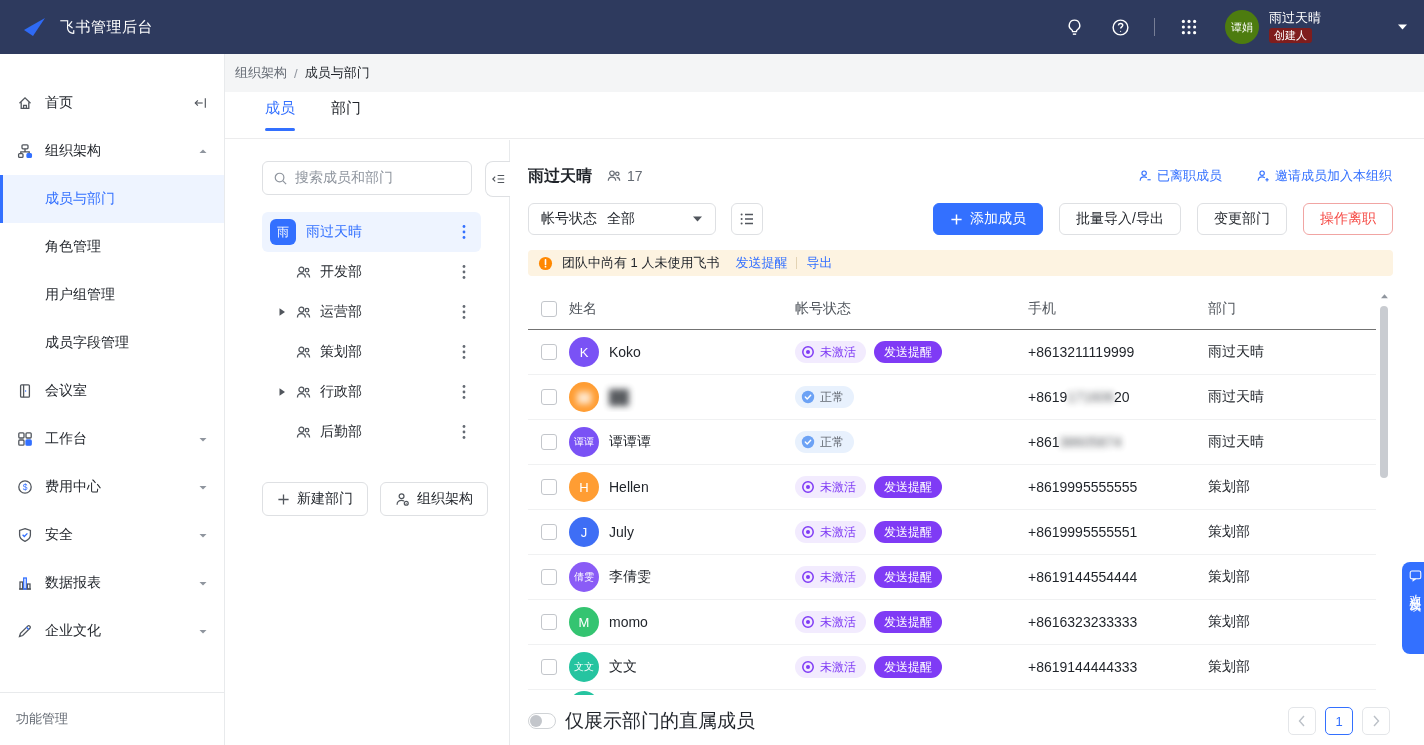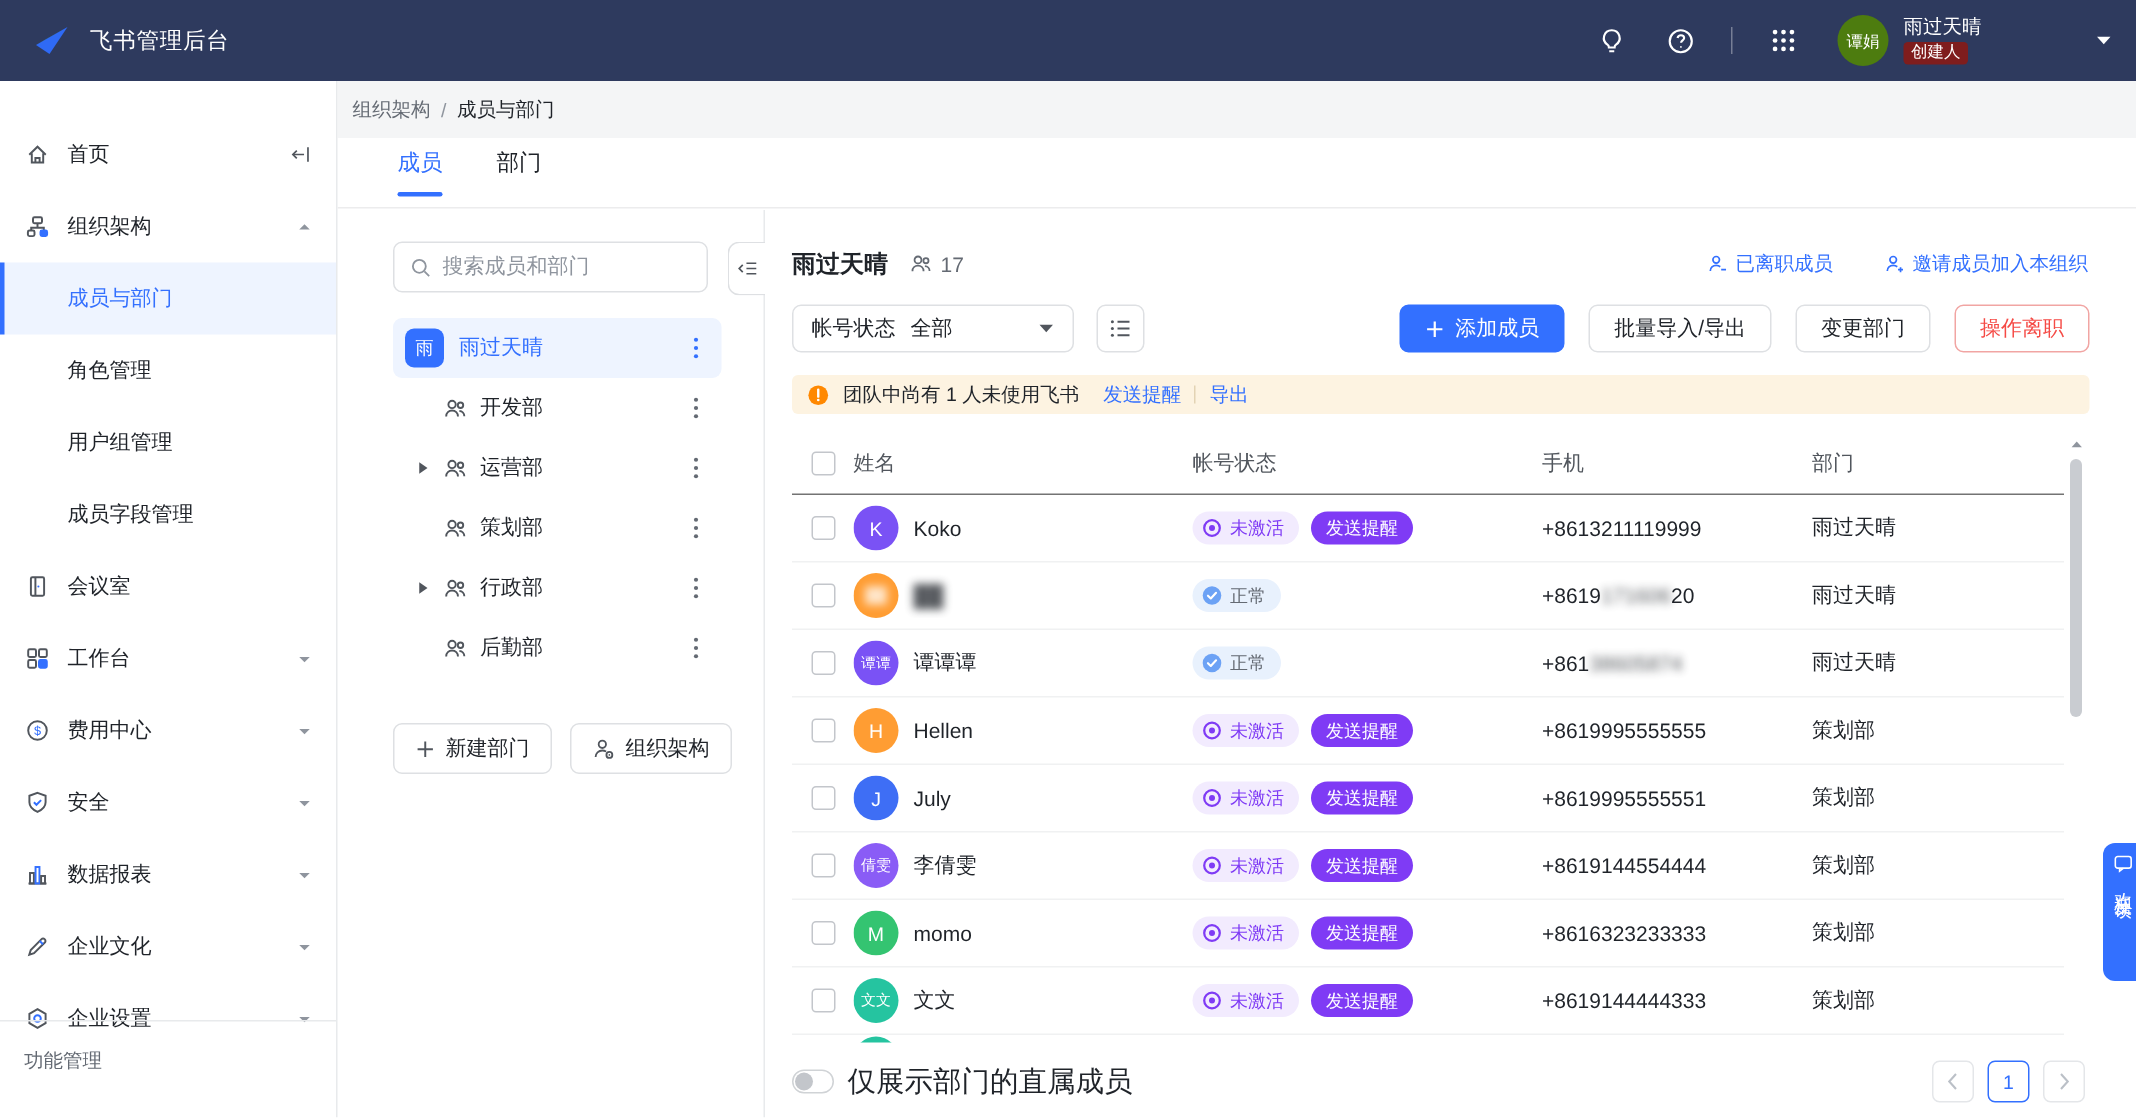--- a/index.html
+++ b/index.html
@@ -23,21 +23,21 @@
   
   .sidebar { position:absolute; top:54px; left:0; width:225px; bottom:0; background:#fff; border-right:1px solid #e8eaec; z-index:20; }
   .side-list { padding-top:25px; }
   .side-item { height:48px; display:flex; align-items:center; padding:0 16px 0 17px; font-size:14px; color:#1f2329; cursor:pointer; position:relative; }
   .side-icon { width:16px; height:16px; margin-right:12px; color:#51565d; flex:none; }
   .side-caret { margin-left:auto; color:#8f959e; }
   .side-collapse { margin-left:auto; color:#51565d; cursor:pointer; }
   .side-sub { height:48px; display:flex; align-items:center; padding-left:45px; font-size:14px; color:#1f2329; cursor:pointer; position:relative; }
   .side-sub.active { background:#eef4ff; color:#3370ff; }
   .side-sub.active::before { content:""; position:absolute; left:0; top:0; bottom:0; width:3px; background:#3370ff; }
-  .sidebar-footer { position:absolute; bottom:12px; left:0; right:0; border-top:1px solid #e8eaec; padding:17px 16px; color:#646a73; font-size:13px; cursor:pointer; }
+  .sidebar-footer { position:absolute; bottom:0; left:0; right:0; border-top:1px solid #e8eaec; padding:17px 16px; color:#646a73; font-size:13px; cursor:pointer; }
 
   
   .page { position:absolute; top:54px; left:225px; right:0; bottom:0; background:#fff; }
   .breadcrumb-band { height:38px; background:#f4f5f6; display:flex; align-items:center; padding-left:10px; font-size:13px; }
   .bc-1 { color:#646a73; cursor:pointer; }
   .bc-sep { color:#8f959e; margin:0 7px; }
   .bc-2 { color:#1f2329; }
   .tabbar { height:47px; background:#fff; border-bottom:1px solid #ececed; display:flex; align-items:center; padding-left:40px; gap:36px; }
   .tab { font-size:15px; color:#1f2329; padding-bottom:13px; position:relative; cursor:pointer; }
   .tab.active { color:#3370ff; }
@@ -308,34 +308,20 @@
         </svg>
       </span>
       <span>企业文化</span>
       <span class="side-caret">
         <svg width="10" height="9" viewBox="0 0 10 9">
             <path d="M1.5 3 5 6.5 8.5 3z" fill="#8f959e"></path>
           </svg>
       </span>
     </div>
 
-    <div class="side-item">
-      <span class="side-icon">
-        <svg width="16" height="16" viewBox="0 0 16 16" fill="none" stroke="#51565d" stroke-width="1.3">
-          <path d="M8 1.8l5.4 3.1v6.2L8 14.2l-5.4-3.1V4.9z"></path>
-          <circle cx="8" cy="8" r="2.2" stroke="#3370ff"></circle>
-        </svg>
-      </span>
-      <span>企业设置</span>
-      <span class="side-caret">
-        <svg width="10" height="9" viewBox="0 0 10 9">
-            <path d="M1.5 3 5 6.5 8.5 3z" fill="#8f959e"></path>
-          </svg>
-      </span>
-    </div>
 
   </div>
   <div class="sidebar-footer">功能管理</div>
 </div>
 
 <div class="page">
 
   <div class="breadcrumb-band">
     <span class="bc-1">组织架构</span>
     <span class="bc-sep">/</span>

